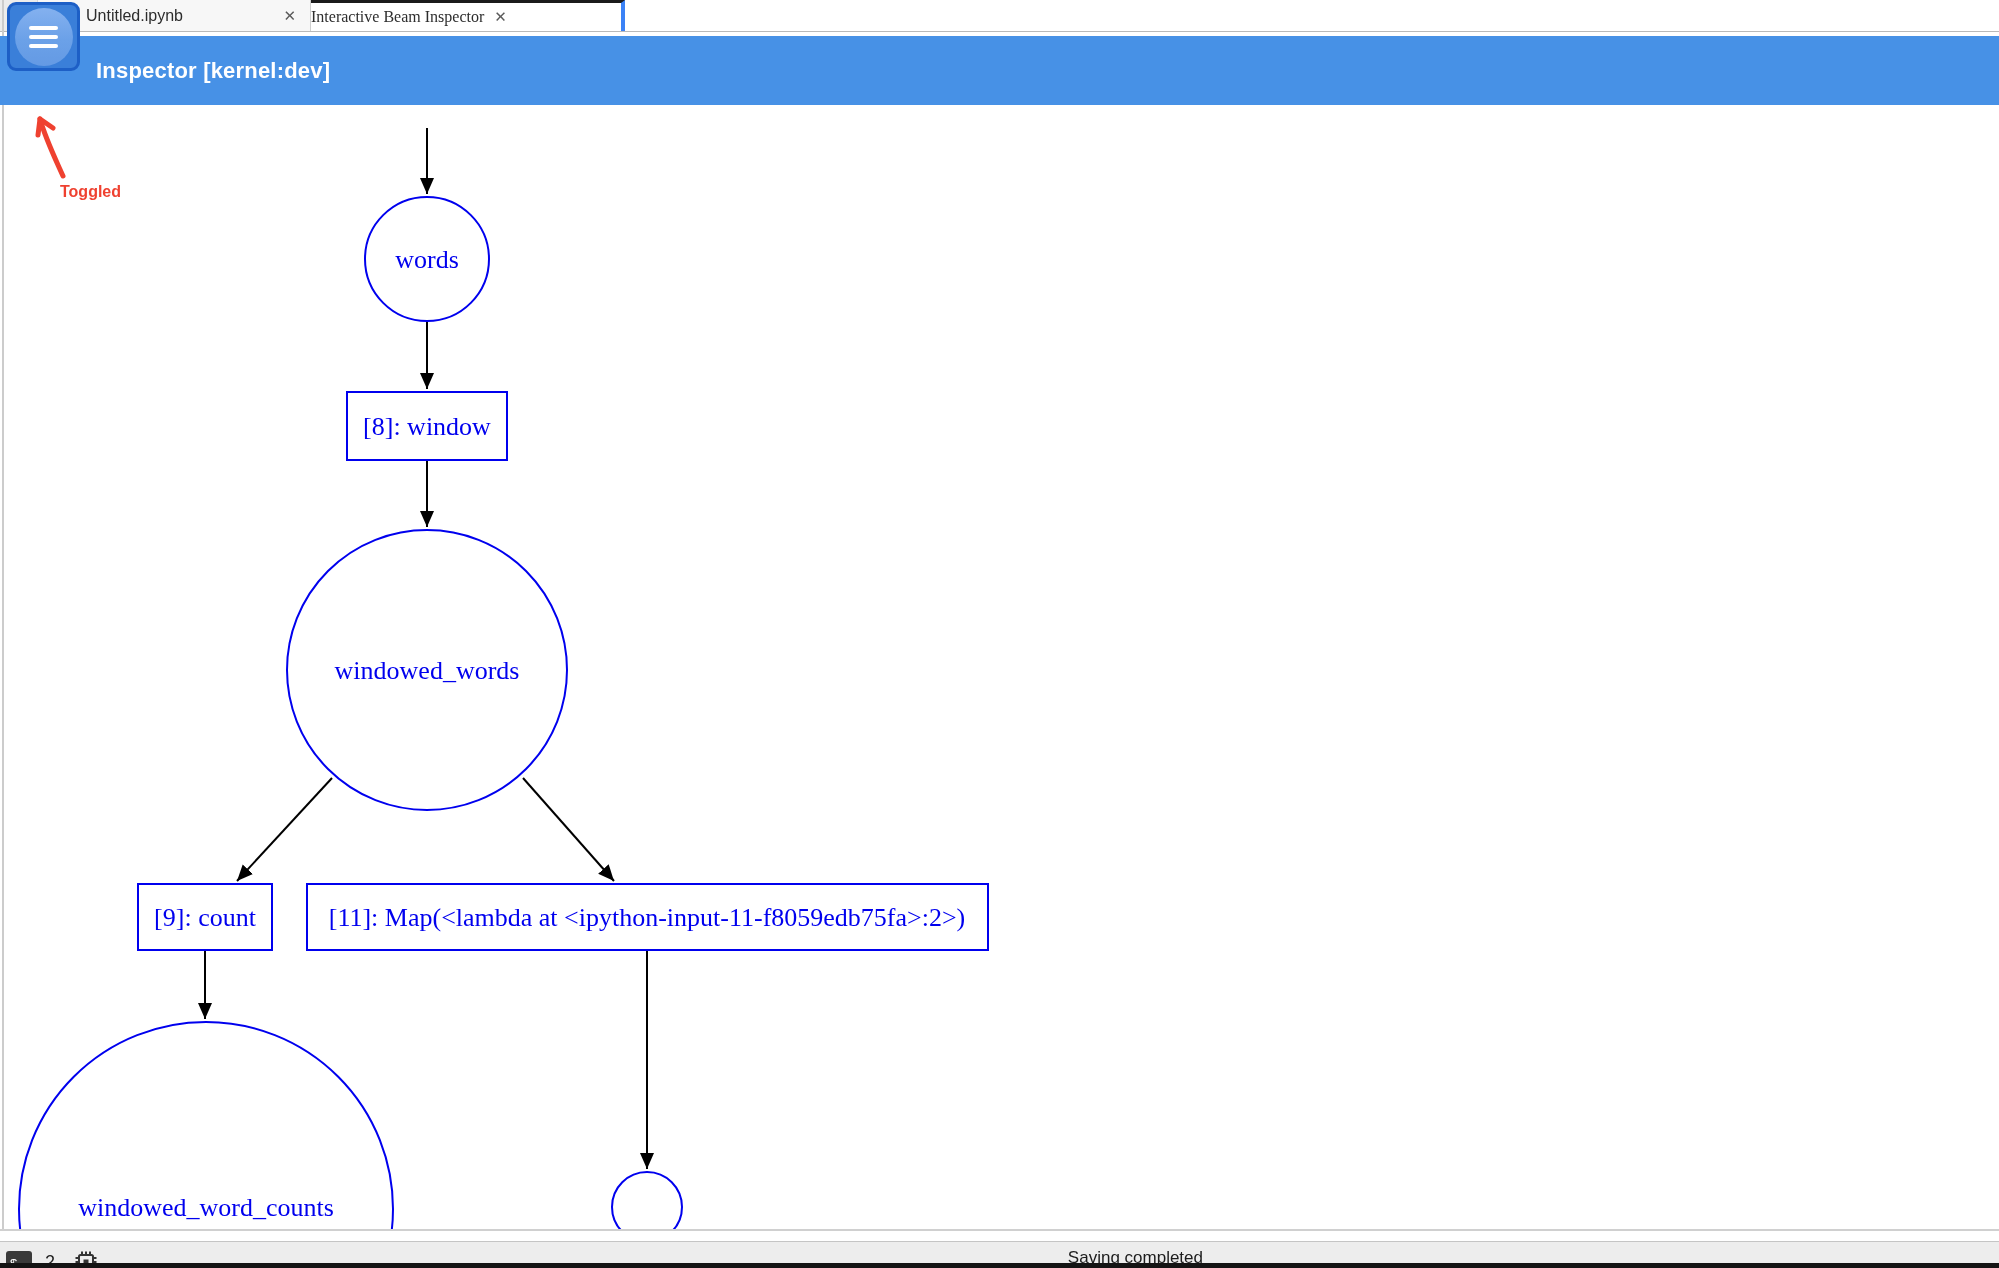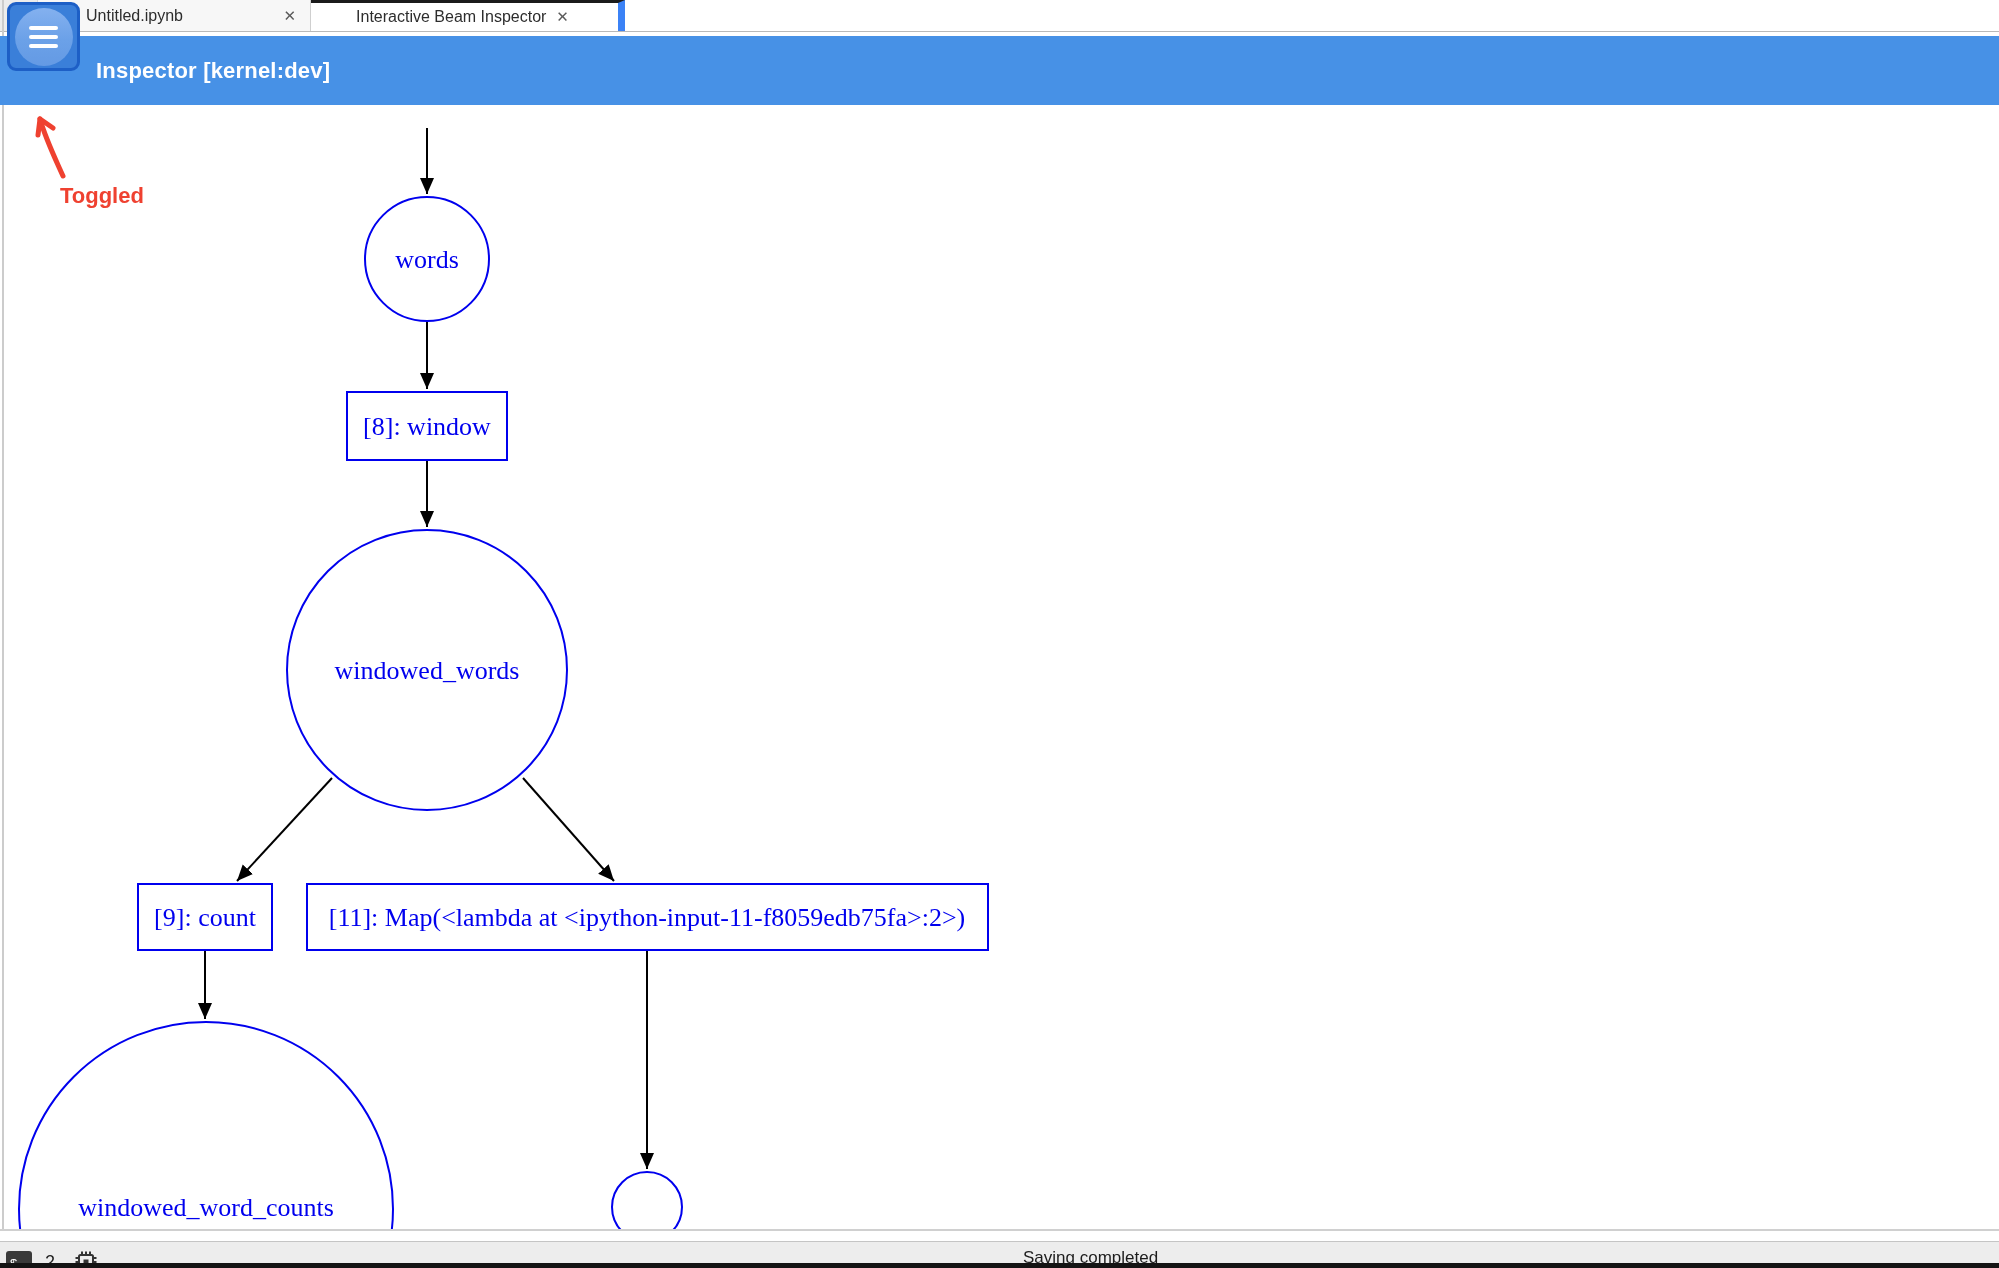--- a/index.html
+++ b/index.html
@@ -13,22 +13,22 @@
     background:#ffffff;border-bottom:1px solid #b9b9b9;box-sizing:border-box;
     display:flex;align-items:stretch;
   }
   .tabbar-corner{width:38px;background:#ececec;border-right:1px solid #d9d9d9;box-sizing:border-box;}
   .tab{display:flex;align-items:center;box-sizing:border-box;cursor:default;}
   .tab-untitled{
     width:273px;background:#f7f7f7;border-right:1px solid #cfcfcf;
     padding-left:12px;
   }
   .tab-inspector{
-    width:314px;background:#ffffff;border-right:7px solid #3b82f6;
-    border-top:3px solid #1b1b1b;justify-content:center;
+    width:314px;background:#ffffff;border-right:4px solid #3b82f6;
+    border-top:3px solid #1b1b1b;justify-content:flex-start;font-family:Liberation Serif, serif;
   }
   .tab-label{font-size:16px;color:#2d2d2d;white-space:nowrap;}
   .nb-icon{width:21px;height:21px;display:inline-block;margin-right:15px;flex:0 0 auto;}
   .tab-close{
     font-size:15px;color:#5a5a5a;margin-left:auto;padding:0 14px 0 8px;cursor:pointer;
   }
   .tab-inspector .tab-close{margin-left:6px;padding:0 4px;}
   
   .header{
     position:absolute;left:0;top:36px;width:1999px;height:69px;
@@ -57,42 +57,42 @@
   .left-edge{
     position:absolute;left:2px;top:0;width:2px;height:1231px;background:#cccccc;
   }
   .diagram-svg{position:absolute;left:0;top:0;}
   .diagram-svg text{
     font-family:"Liberation Serif","DejaVu Serif",serif;font-size:26px;fill:#0000ee;
   }
   
   .annotation-label{
     position:absolute;left:60px;top:183px;z-index:4;
-    color:#ef4130;font-size:22px;font-weight:bold;
+    color:#ef4130;font-size:16px;font-weight:bold;
   }
   .annotation-arrow{position:absolute;left:0;top:0;z-index:4;pointer-events:none;}
   
   .status-sep{position:absolute;left:0;top:1229px;width:1999px;height:2px;background:#d0d0d0;z-index:7;}
   .statusbar{
     position:absolute;left:0;top:1241px;width:1999px;height:27px;
     background:#ededed;border-top:1px solid #c5c5c5;box-sizing:border-box;
     overflow:hidden;z-index:7;
   }
   .status-left{
     position:absolute;left:6px;top:8px;display:flex;align-items:center;gap:13px;
   }
   .term-icon{
     width:26px;height:22px;background:#3a3a3a;border-radius:3px;color:#ffffff;
     font-size:13px;display:flex;align-items:flex-end;justify-content:flex-start;
     padding:0 0 2px 4px;box-sizing:border-box;cursor:pointer;
   }
   .kernel-count{font-size:18px;color:#1f1f1f;cursor:pointer;}
   .kernel-icon{cursor:pointer;margin-left:6px;}
   .status-message{
-    position:absolute;left:1023px;top:6px;width:180px;text-align:left;
+    position:absolute;left:1023px;top:6px;width:180px;text-align:right;
     font-size:17px;color:#1c1c1c;white-space:nowrap;
   }
   .bottom-strip{
     position:absolute;left:0;top:1263px;width:1999px;height:5px;background:#141414;z-index:9;
   }
 </style>
 </head>
 <body>
 
 <div class="tabbar">

